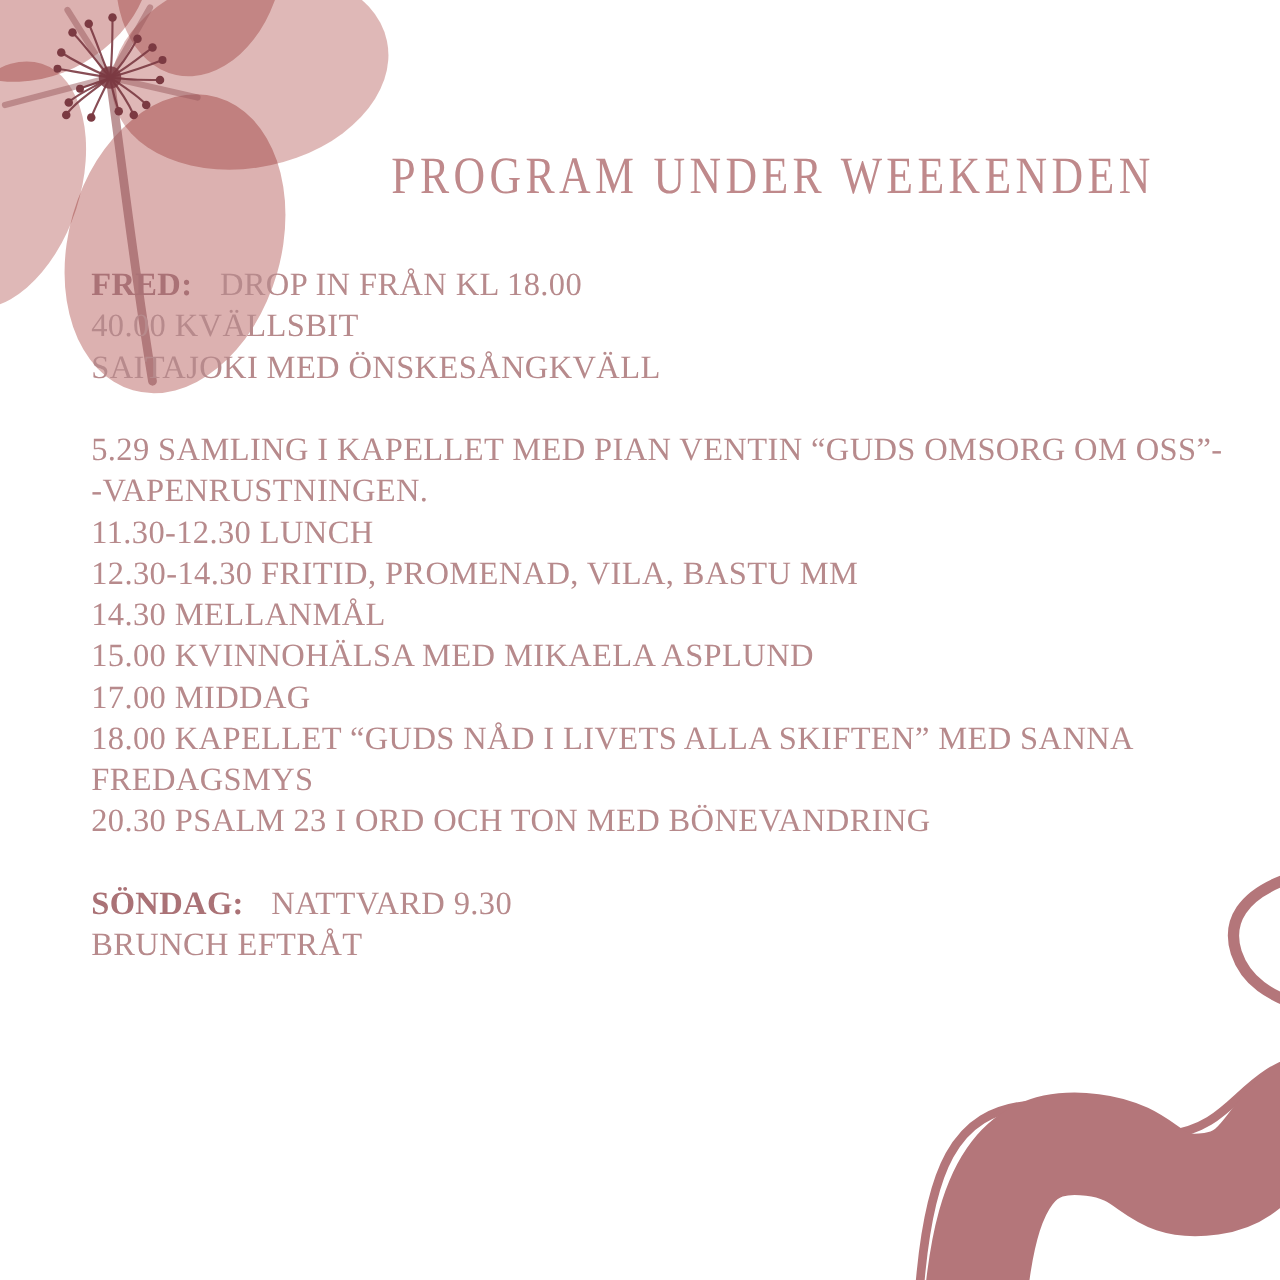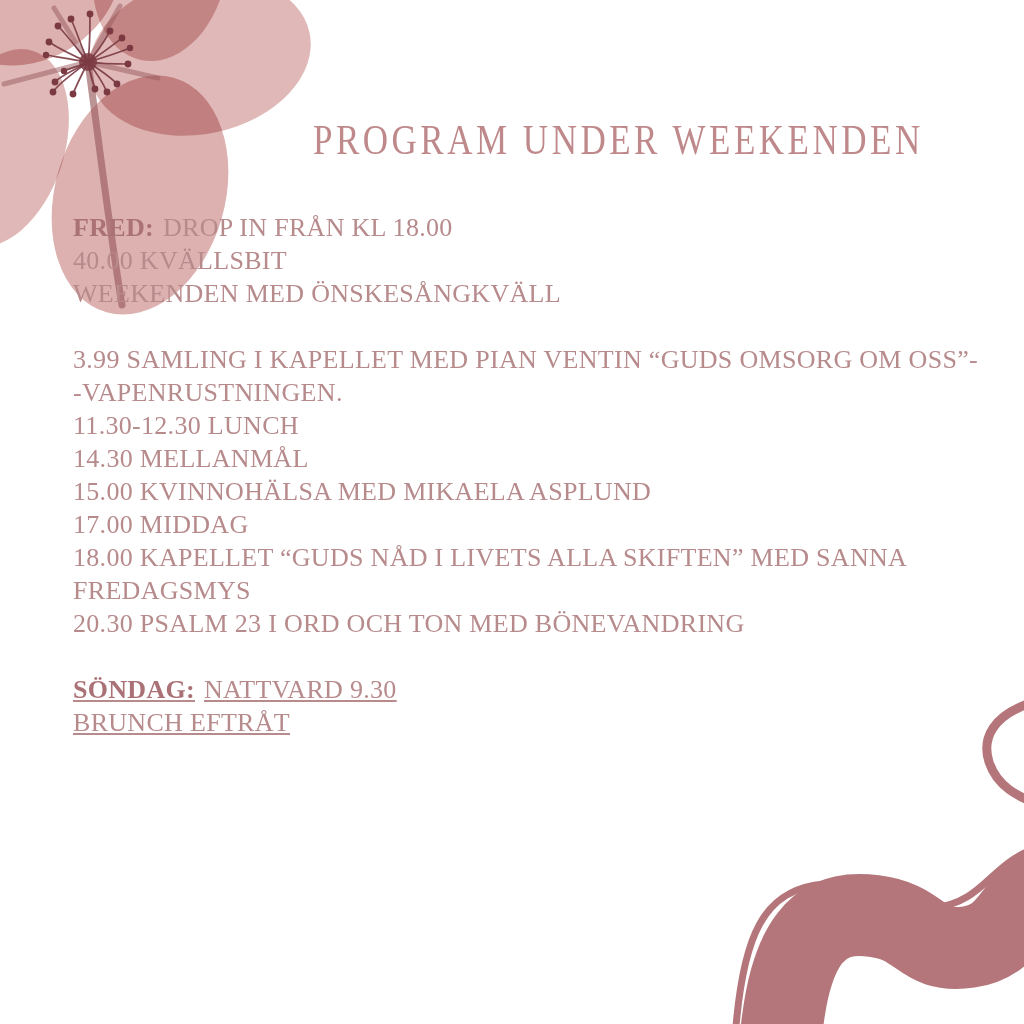--- a/index.html
+++ b/index.html
@@ -34,24 +34,24 @@
     transform: scaleY(1.2); transform-origin: left top;
     white-space: nowrap;
   }
 
   .schedule {
     position: absolute; left: 73px; top: 211px; width: 930px; z-index: 2;
     font-size: 26px; line-height: 33px; letter-spacing: .3px;
     color: var(--body-text);
   }
   .section { margin: 0 0 33px 0; }
-  .section:last-child { margin-bottom: 0; text-decoration: underline; }
+  .section:last-child { margin-bottom: 0; }
   .line { white-space: nowrap; }
   .day-label { font-weight: 700; color: var(--day-label-text); }
-  .day-rest { margin-left: 9px; }
+  .day-rest { margin-left: 22px; }
 </style>
 </head>
 <body>
 
 <div class="poster">
 
   <svg class="flower-svg" width="360" height="340" viewBox="0 0 360 340" aria-hidden="true">
     <g>
       <ellipse class="petal petal-dark" cx="30" cy="-15" rx="95" ry="75" transform="rotate(-30 30 -15)"></ellipse>
       <ellipse class="petal" cx="160" cy="-30" rx="66" ry="92" transform="rotate(12 160 -30)"></ellipse>
@@ -111,27 +111,28 @@
 
   <h1 class="page-title">PROGRAM UNDER WEEKENDEN</h1>
 
   <div class="schedule">
 
     <div class="section">
       <div class="line">
         <span class="day-label">FRED:</span><span class="day-rest">DROP IN FRÅN KL 18.00</span>
       </div>
       <div class="line">40.00 KVÄLLSBIT</div>
-      <div class="line">WEEKENDEN MED ÖNSKESÅNGKVÄLL</div>
+      <div class="line">SAITAJOKI MED ÖNSKESÅNGKVÄLL</div>
     </div>
 
     <div class="section">
-      <div class="line">3.99 SAMLING I KAPELLET MED PIAN VENTIN “GUDS OMSORG OM OSS”-</div>
+      <div class="line">5.29 SAMLING I KAPELLET MED PIAN VENTIN “GUDS OMSORG OM OSS”-</div>
       <div class="line">-VAPENRUSTNINGEN.</div>
       <div class="line">11.30-12.30 LUNCH</div>
+      <div class="line">12.30-14.30 FRITID, PROMENAD, VILA, BASTU MM</div>
       <div class="line">14.30 MELLANMÅL</div>
       <div class="line">15.00 KVINNOHÄLSA MED MIKAELA ASPLUND</div>
       <div class="line">17.00 MIDDAG</div>
       <div class="line">18.00 KAPELLET “GUDS NÅD I LIVETS ALLA SKIFTEN” MED SANNA</div>
       <div class="line">FREDAGSMYS</div>
       <div class="line">20.30 PSALM 23 I ORD OCH TON MED BÖNEVANDRING</div>
     </div>
 
     <div class="section">
       <div class="line">

